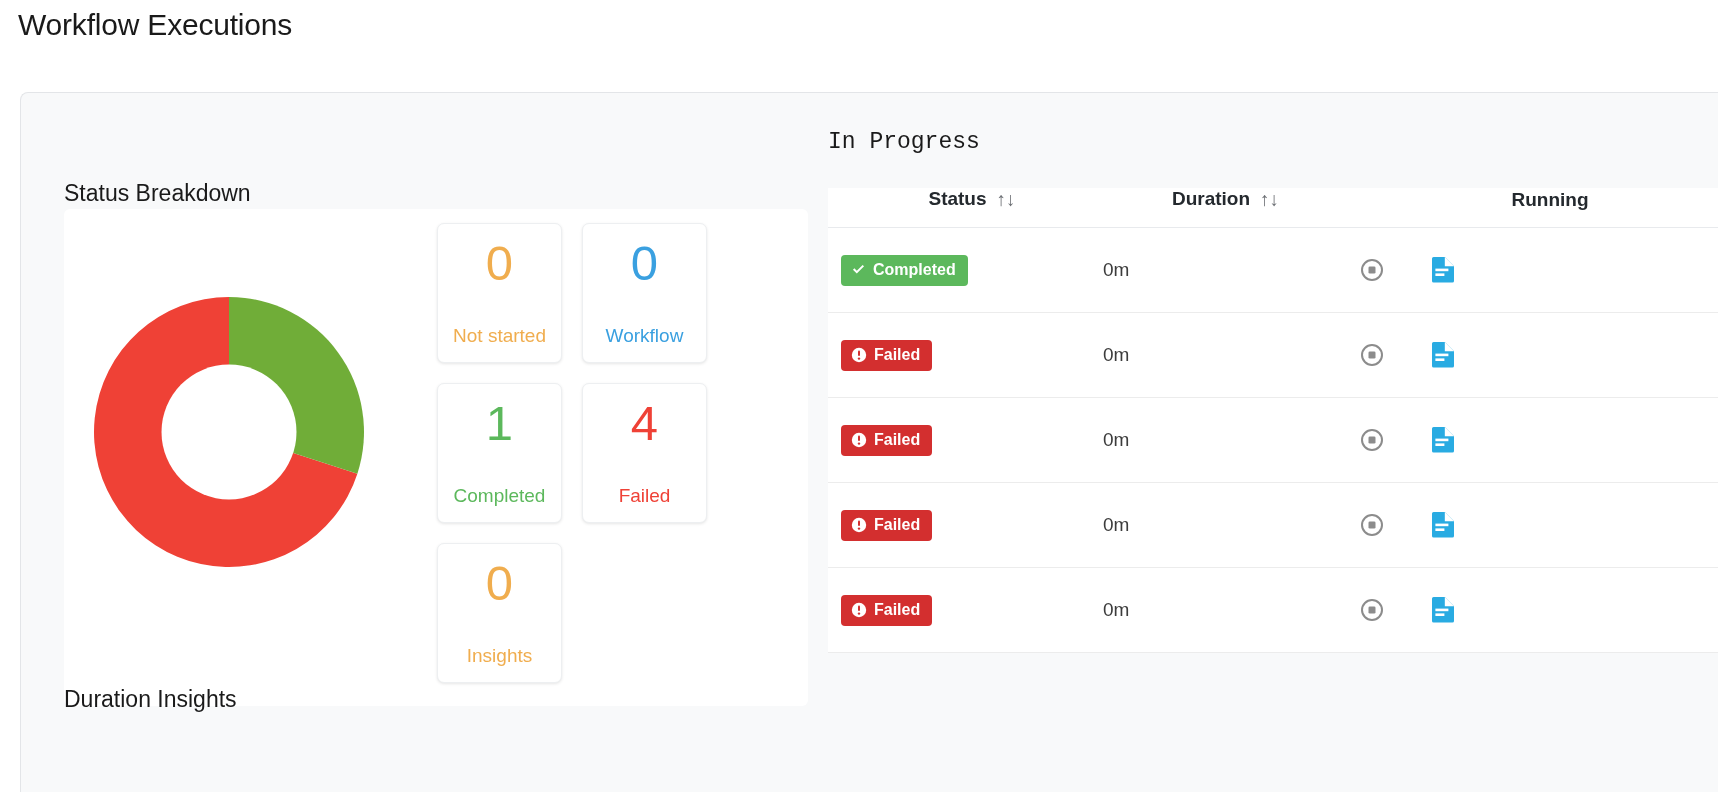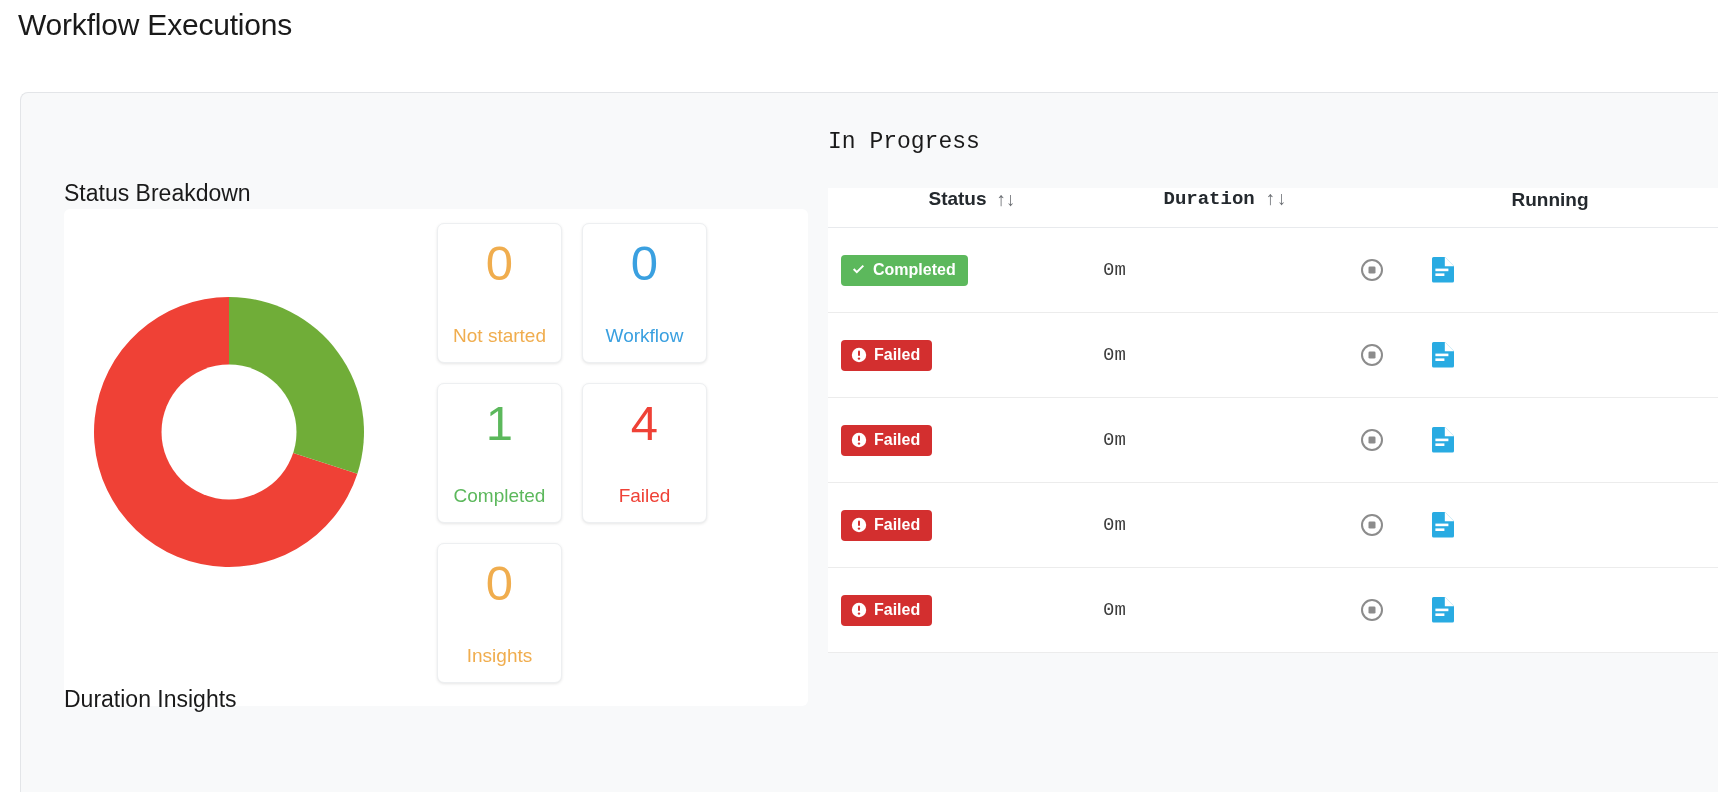--- a/index.html
+++ b/index.html
@@ -141,21 +141,21 @@
   }
   table.exec-table td {
     padding: 0;
     height: 84px;
     border-bottom: 1px solid #ececec;
     vertical-align: middle;
     font-size: 19px;
     color: #3c3c3c;
   }
   .col-status   { width: 262px; padding-left: 13px !important; }
-  .col-duration { width: 245px; font-family: Liberation Mono, monospace; }
+  .col-duration { width: 245px; }
   .col-action   { width: 404px; }
 
   .sort-icon {
     display: inline-block;
     margin-left: 10px;
     color: #6d7075;
     font-size: 19px;
     font-weight: normal;
     vertical-align: -1px;
   }

